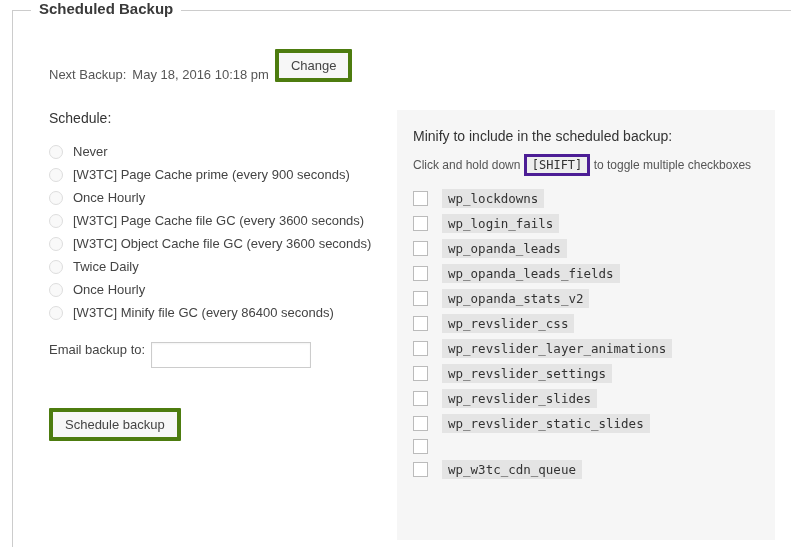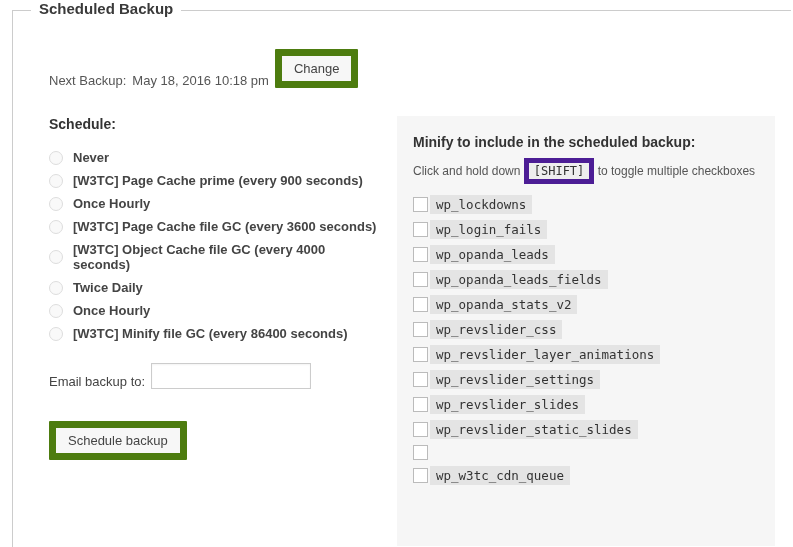--- a/index.html
+++ b/index.html
@@ -38,21 +38,21 @@
   .next-row {
     display: flex;
     align-items: flex-end;
     gap: 6px;
     margin-bottom: 28px;
     font-size: 13px;
     color: #555;
   }
   .btn {
     background: #f7f7f7;
-    border: 7px solid #4d7c0f;
+    border: 4px solid #4d7c0f;
     padding: 5px 12px;
     font-size: 13px;
     color: #444;
     cursor: pointer;
     border-radius: 1px;
   }
   .cols {
     display: flex;
     align-items: flex-start;
   }
@@ -60,38 +60,37 @@
     width: 348px;
     padding-right: 20px;
   }
   .right {
     flex: 1;
     background: #f6f6f6;
     padding: 18px 16px 0 16px;
     min-height: 430px;
   }
   .section-h {
-    font-weight: 700;
+    font-weight: 400;
     font-size: 14px;
     color: #333;
     margin: 0 0 14px 0;
   }
   .radios {
     list-style: none;
     margin: 0 0 18px 0;
     padding: 0;
   }
   .radios li {
     display: flex;
     align-items: center;
     gap: 10px;
     padding: 4px 0;
     font-size: 13px;
     color: #444;
-    font-weight: bold;
   }
   .radio {
     width: 14px;
     height: 14px;
     border-radius: 50%;
     border: 1px solid #ddd;
     background: #f9f9f9;
     display: flex;
     align-items: center;
     justify-content: center;
@@ -99,55 +98,55 @@
   }
   .radio.checked::after {
     content: "";
     width: 6px;
     height: 6px;
     border-radius: 50%;
     background: #1e8cbe;
   }
   .email-row {
     display: flex;
-    align-items: flex-end;
+    align-items: flex-start;
     gap: 6px;
-    margin-bottom: 32px;
+    margin-bottom: 40px;
     font-size: 13px;
   }
   .text-input {
     border: 1px solid #ccc;
     padding: 4px 6px;
     font-size: 13px;
     width: 160px;
     height: 26px;
     box-shadow: inset 0 1px 2px rgba(0,0,0,0.05);
   }
   .hint {
     font-size: 12px;
     color: #555;
     margin: 0 0 14px 0;
   }
   .kbd {
     font-family: Consolas, Menlo, monospace;
     background: #eee;
-    border: 5px solid #4c1d95;
+    border: 3px solid #4c1d95;
     padding: 1px 5px;
     font-size: 12px;
     color: #333;
   }
   .tables {
     list-style: none;
     margin: 0;
     padding: 0;
   }
   .tables li {
     display: flex;
     align-items: center;
-    gap: 2px;
+    gap: 14px;
     padding: 3px 0;
   }
   .cb {
     width: 15px;
     height: 15px;
     border: 1px solid #bbb;
     background: #fff;
     flex-shrink: 0;
   }
   .tbl {
@@ -188,21 +187,21 @@
             <li>
               <span class="radio"></span>
               <span>Once Hourly</span>
             </li>
             <li>
               <span class="radio"></span>
               <span>[W3TC] Page Cache file GC (every 3600 seconds)</span>
             </li>
             <li>
               <span class="radio"></span>
-              <span>[W3TC] Object Cache file GC (every 4000 seconds)</span>
+              <span>[W3TC] Object Cache file GC (every 3600 seconds)</span>
             </li>
             <li>
               <span class="radio"></span>
               <span>Twice Daily</span>
             </li>
             <li>
               <span class="radio"></span>
               <span>Once Hourly</span>
             </li>
             <li>

